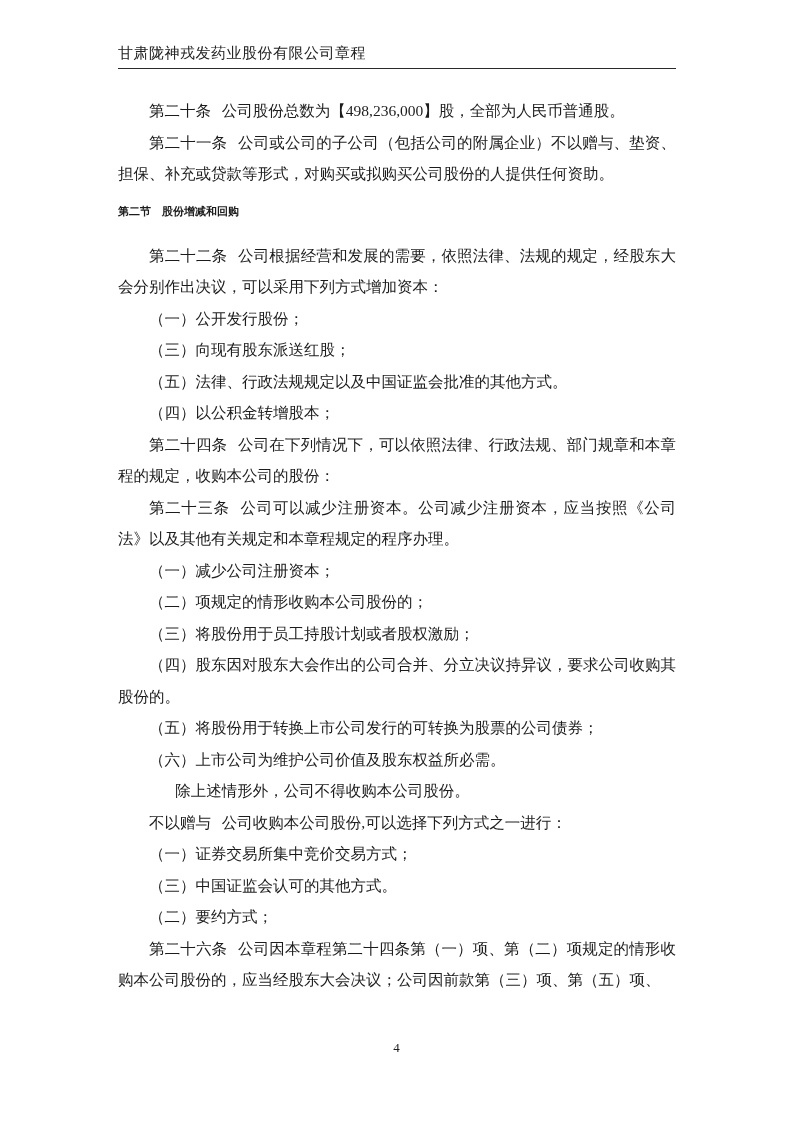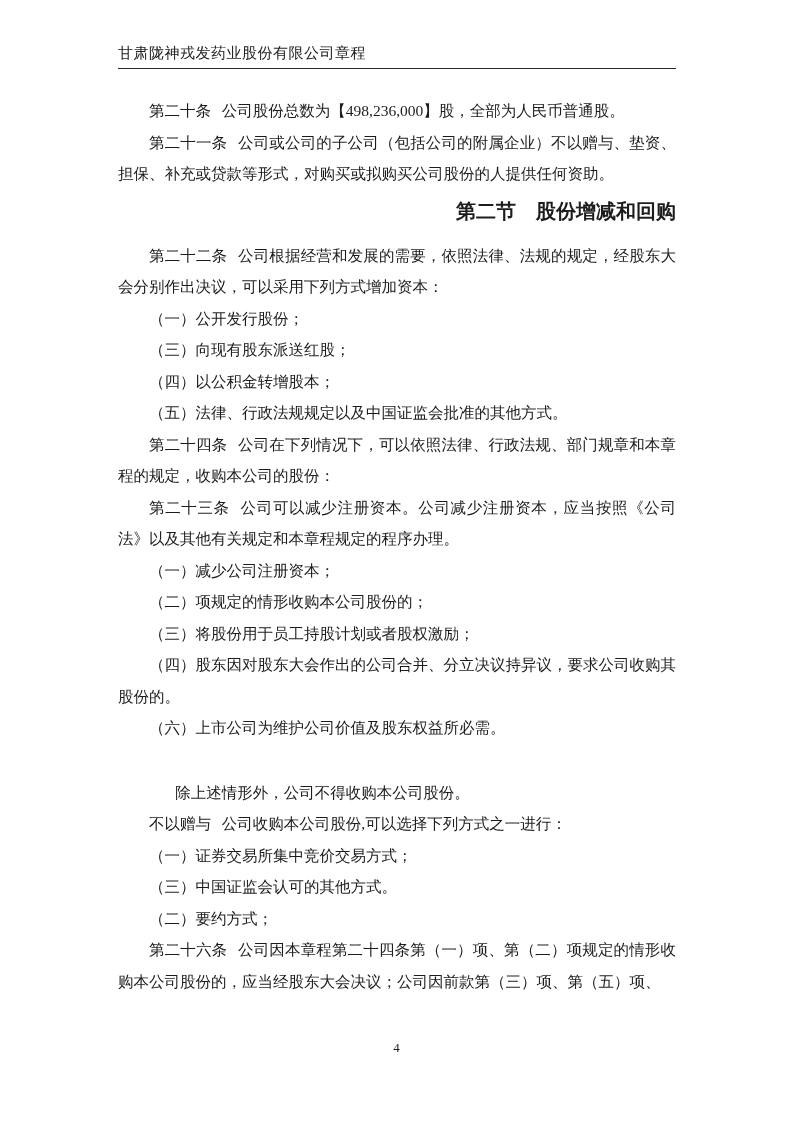--- a/index.html
+++ b/index.html
@@ -38,26 +38,26 @@
     font-size: 15.5px;
     line-height: 31.5px;
     text-align: justify;
     text-justify: inter-character;
   }
   .para { text-indent: 2em; }
   .article-label {
     font-weight: normal;
     margin-right: 0.7em;
   }
-  .sub { text-indent: 3.7em; margin-top: 33px; }
+  .sub { text-indent: 3.7em; }
   .section-heading {
-    font-size: 20px;
+    font-size: 11px;
     line-height: 34px;
     font-weight: bold;
-    text-align: right;
+    text-align: left;
     text-indent: 0;
     margin: 4px 0 12px 0;
   }
   .footer {
     position: absolute;
     left: 0;
     right: 0;
     top: 1038px;
     text-align: center;
     font-size: 13px;
@@ -80,31 +80,32 @@
     <p class="para"><span class="article-label">第二十条</span><span>公司股份总数为【498,236,000】股，全部为人民币普通股。</span></p>
 
     <p class="para"><span class="article-label">第二十一条</span><span>公司或公司的子公司（包括公司的附属企业）不以赠与、垫资、担保、补充或贷款等形式，对购买或拟购买公司股份的人提供任何资助。</span></p>
 
     <h2 class="section-heading">第二节　股份增减和回购</h2>
 
     <p class="para"><span class="article-label">第二十二条</span><span>公司根据经营和发展的需要，依照法律、法规的规定，经股东大会分别作出决议，可以采用下列方式增加资本：</span></p>
 
     <p class="para">（一）公开发行股份；</p>
     <p class="para">（三）向现有股东派送红股；</p>
+    <p class="para">（五）法律、行政法规规定以及中国证监会批准的其他方式。</p>
     <p class="para">（四）以公积金转增股本；</p>
-    <p class="para">（五）法律、行政法规规定以及中国证监会批准的其他方式。</p>
 
     <p class="para"><span class="article-label">第二十四条</span><span>公司在下列情况下，可以依照法律、行政法规、部门规章和本章程的规定，收购本公司的股份：</span></p>
 
     <p class="para"><span class="article-label">第二十三条</span><span>公司可以减少注册资本。公司减少注册资本，应当按照《公司法》以及其他有关规定和本章程规定的程序办理。</span></p>
 
     <p class="para">（一）减少公司注册资本；</p>
     <p class="para">（二）项规定的情形收购本公司股份的；</p>
     <p class="para">（三）将股份用于员工持股计划或者股权激励；</p>
     <p class="para">（四）股东因对股东大会作出的公司合并、分立决议持异议，要求公司收购其股份的。</p>
+    <p class="para">（五）将股份用于转换上市公司发行的可转换为股票的公司债券；</p>
     <p class="para">（六）上市公司为维护公司价值及股东权益所必需。</p>
 
     <p class="para sub">除上述情形外，公司不得收购本公司股份。</p>
 
     <p class="para"><span class="article-label">不以赠与</span><span>公司收购本公司股份,可以选择下列方式之一进行：</span></p>
 
     <p class="para">（一）证券交易所集中竞价交易方式；</p>
     <p class="para">（三）中国证监会认可的其他方式。</p>
     <p class="para">（二）要约方式；</p>
 

